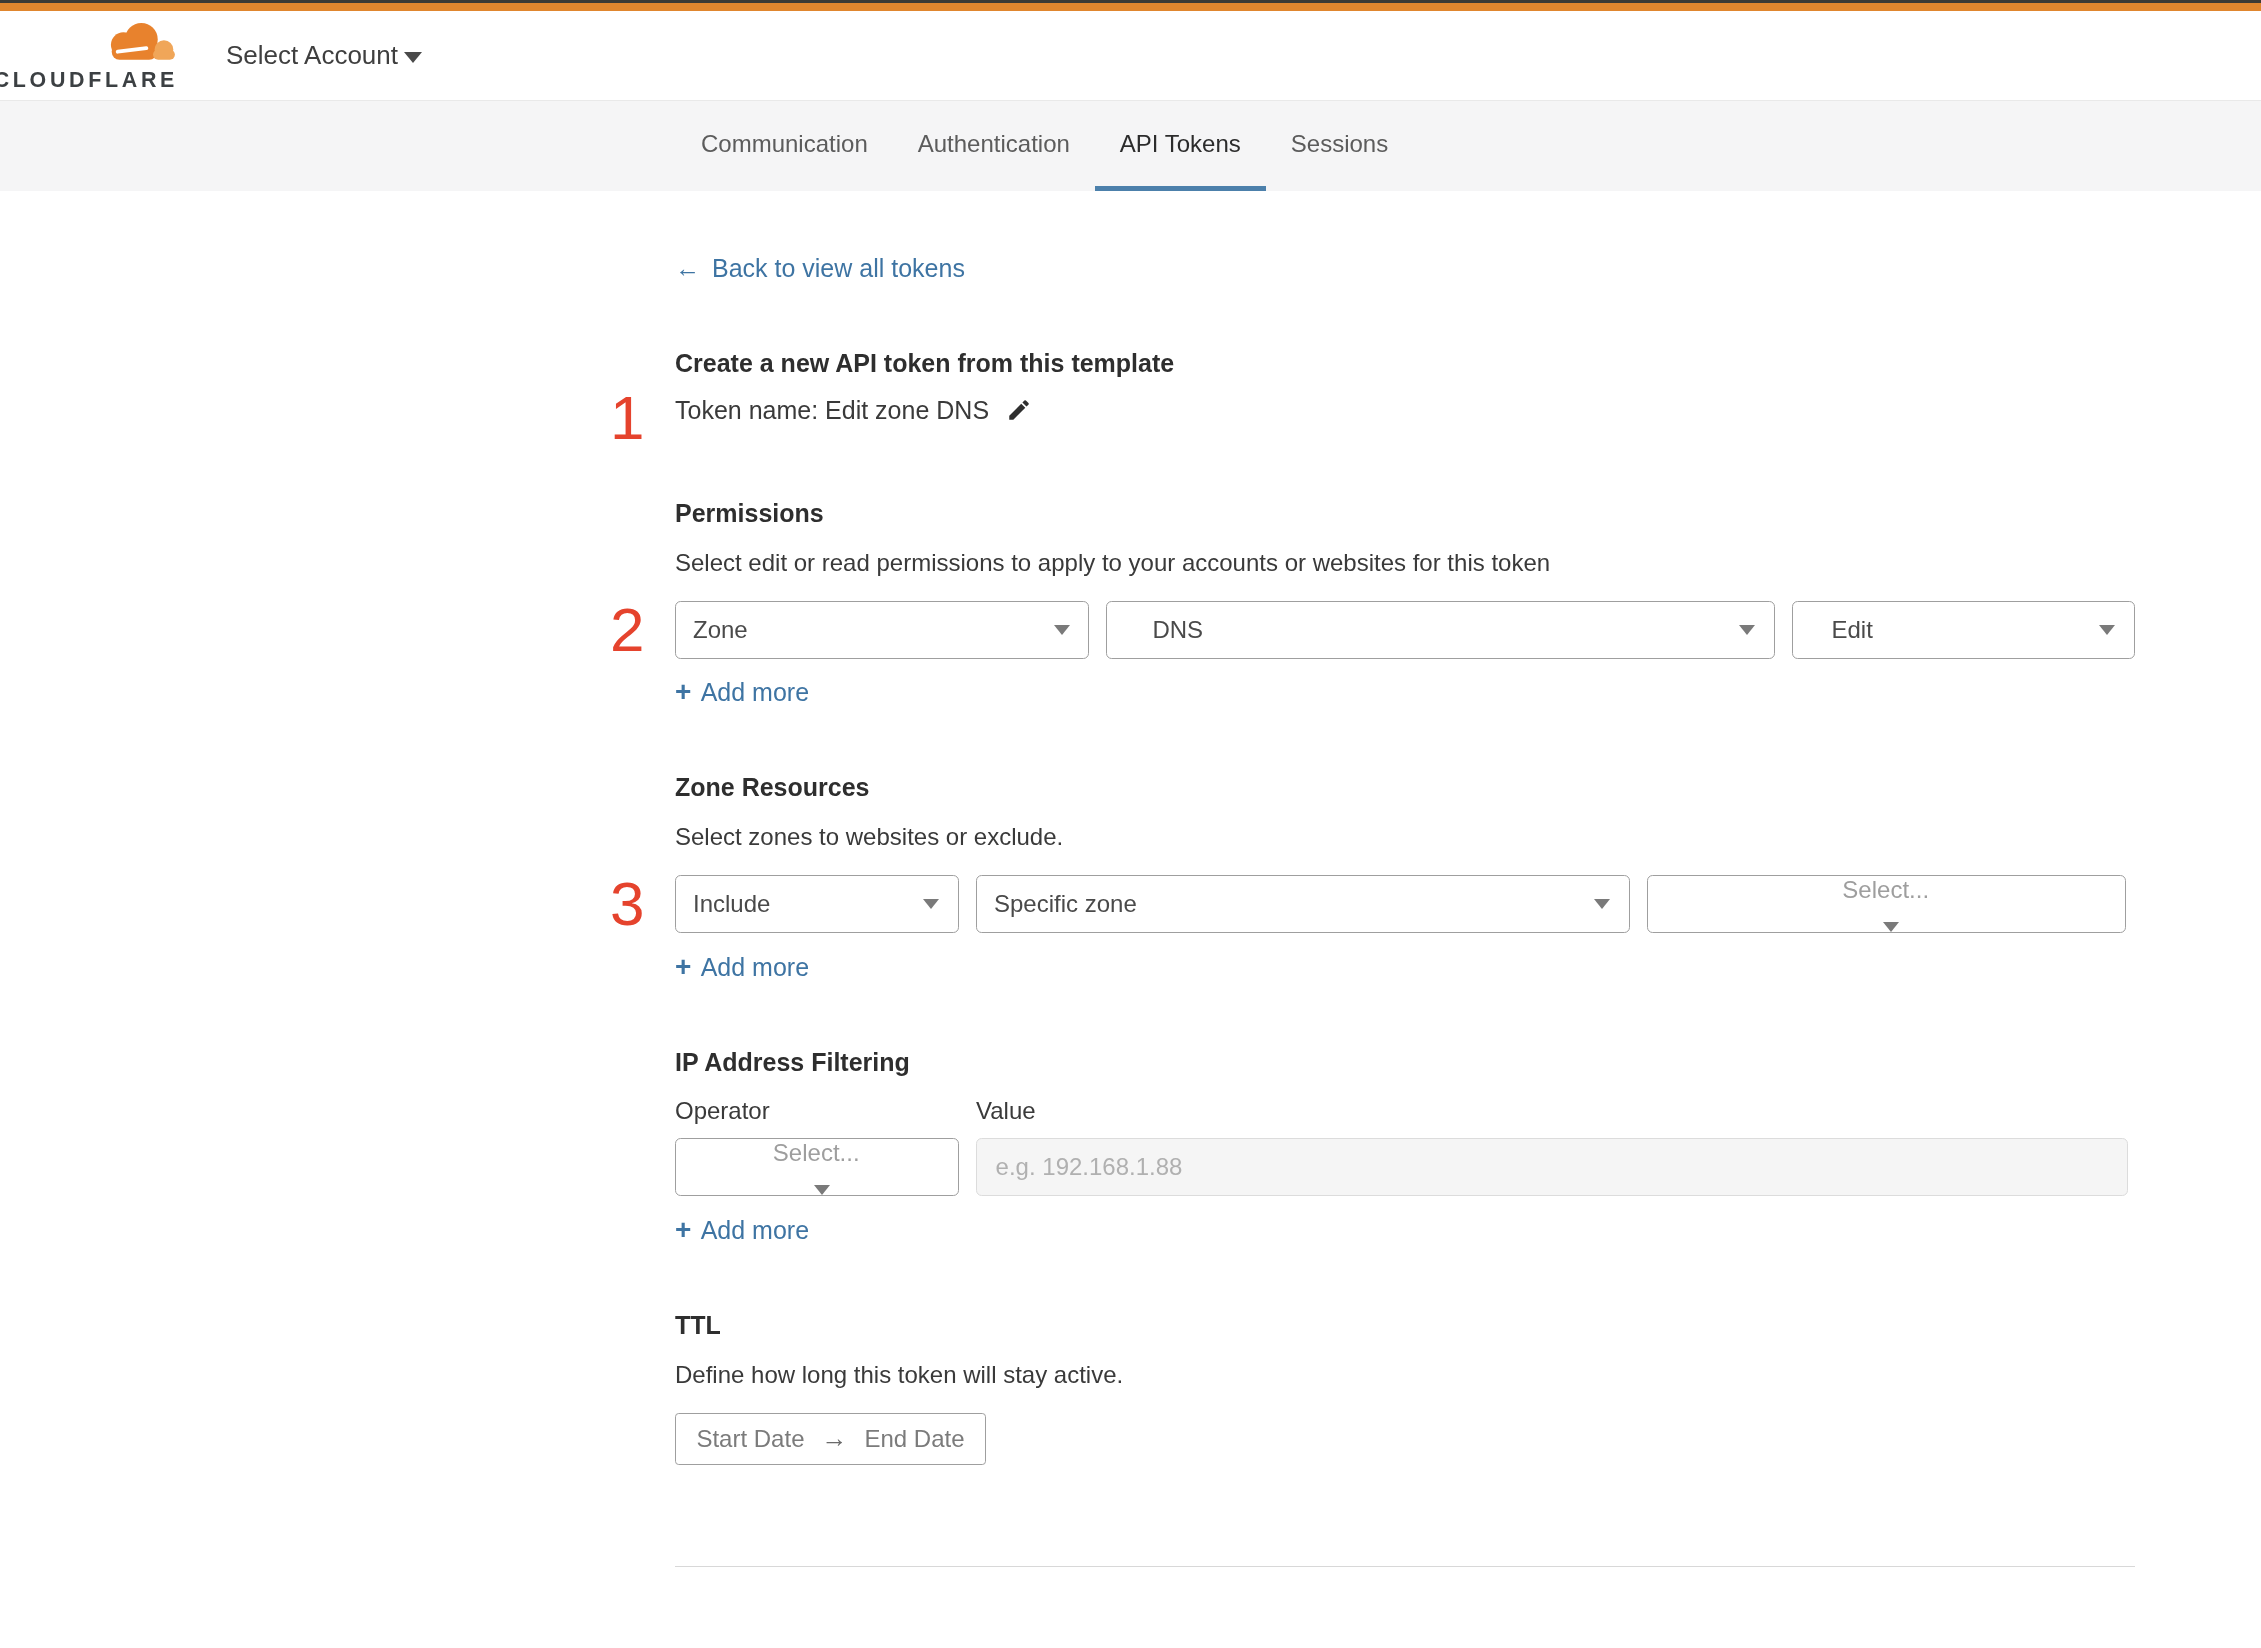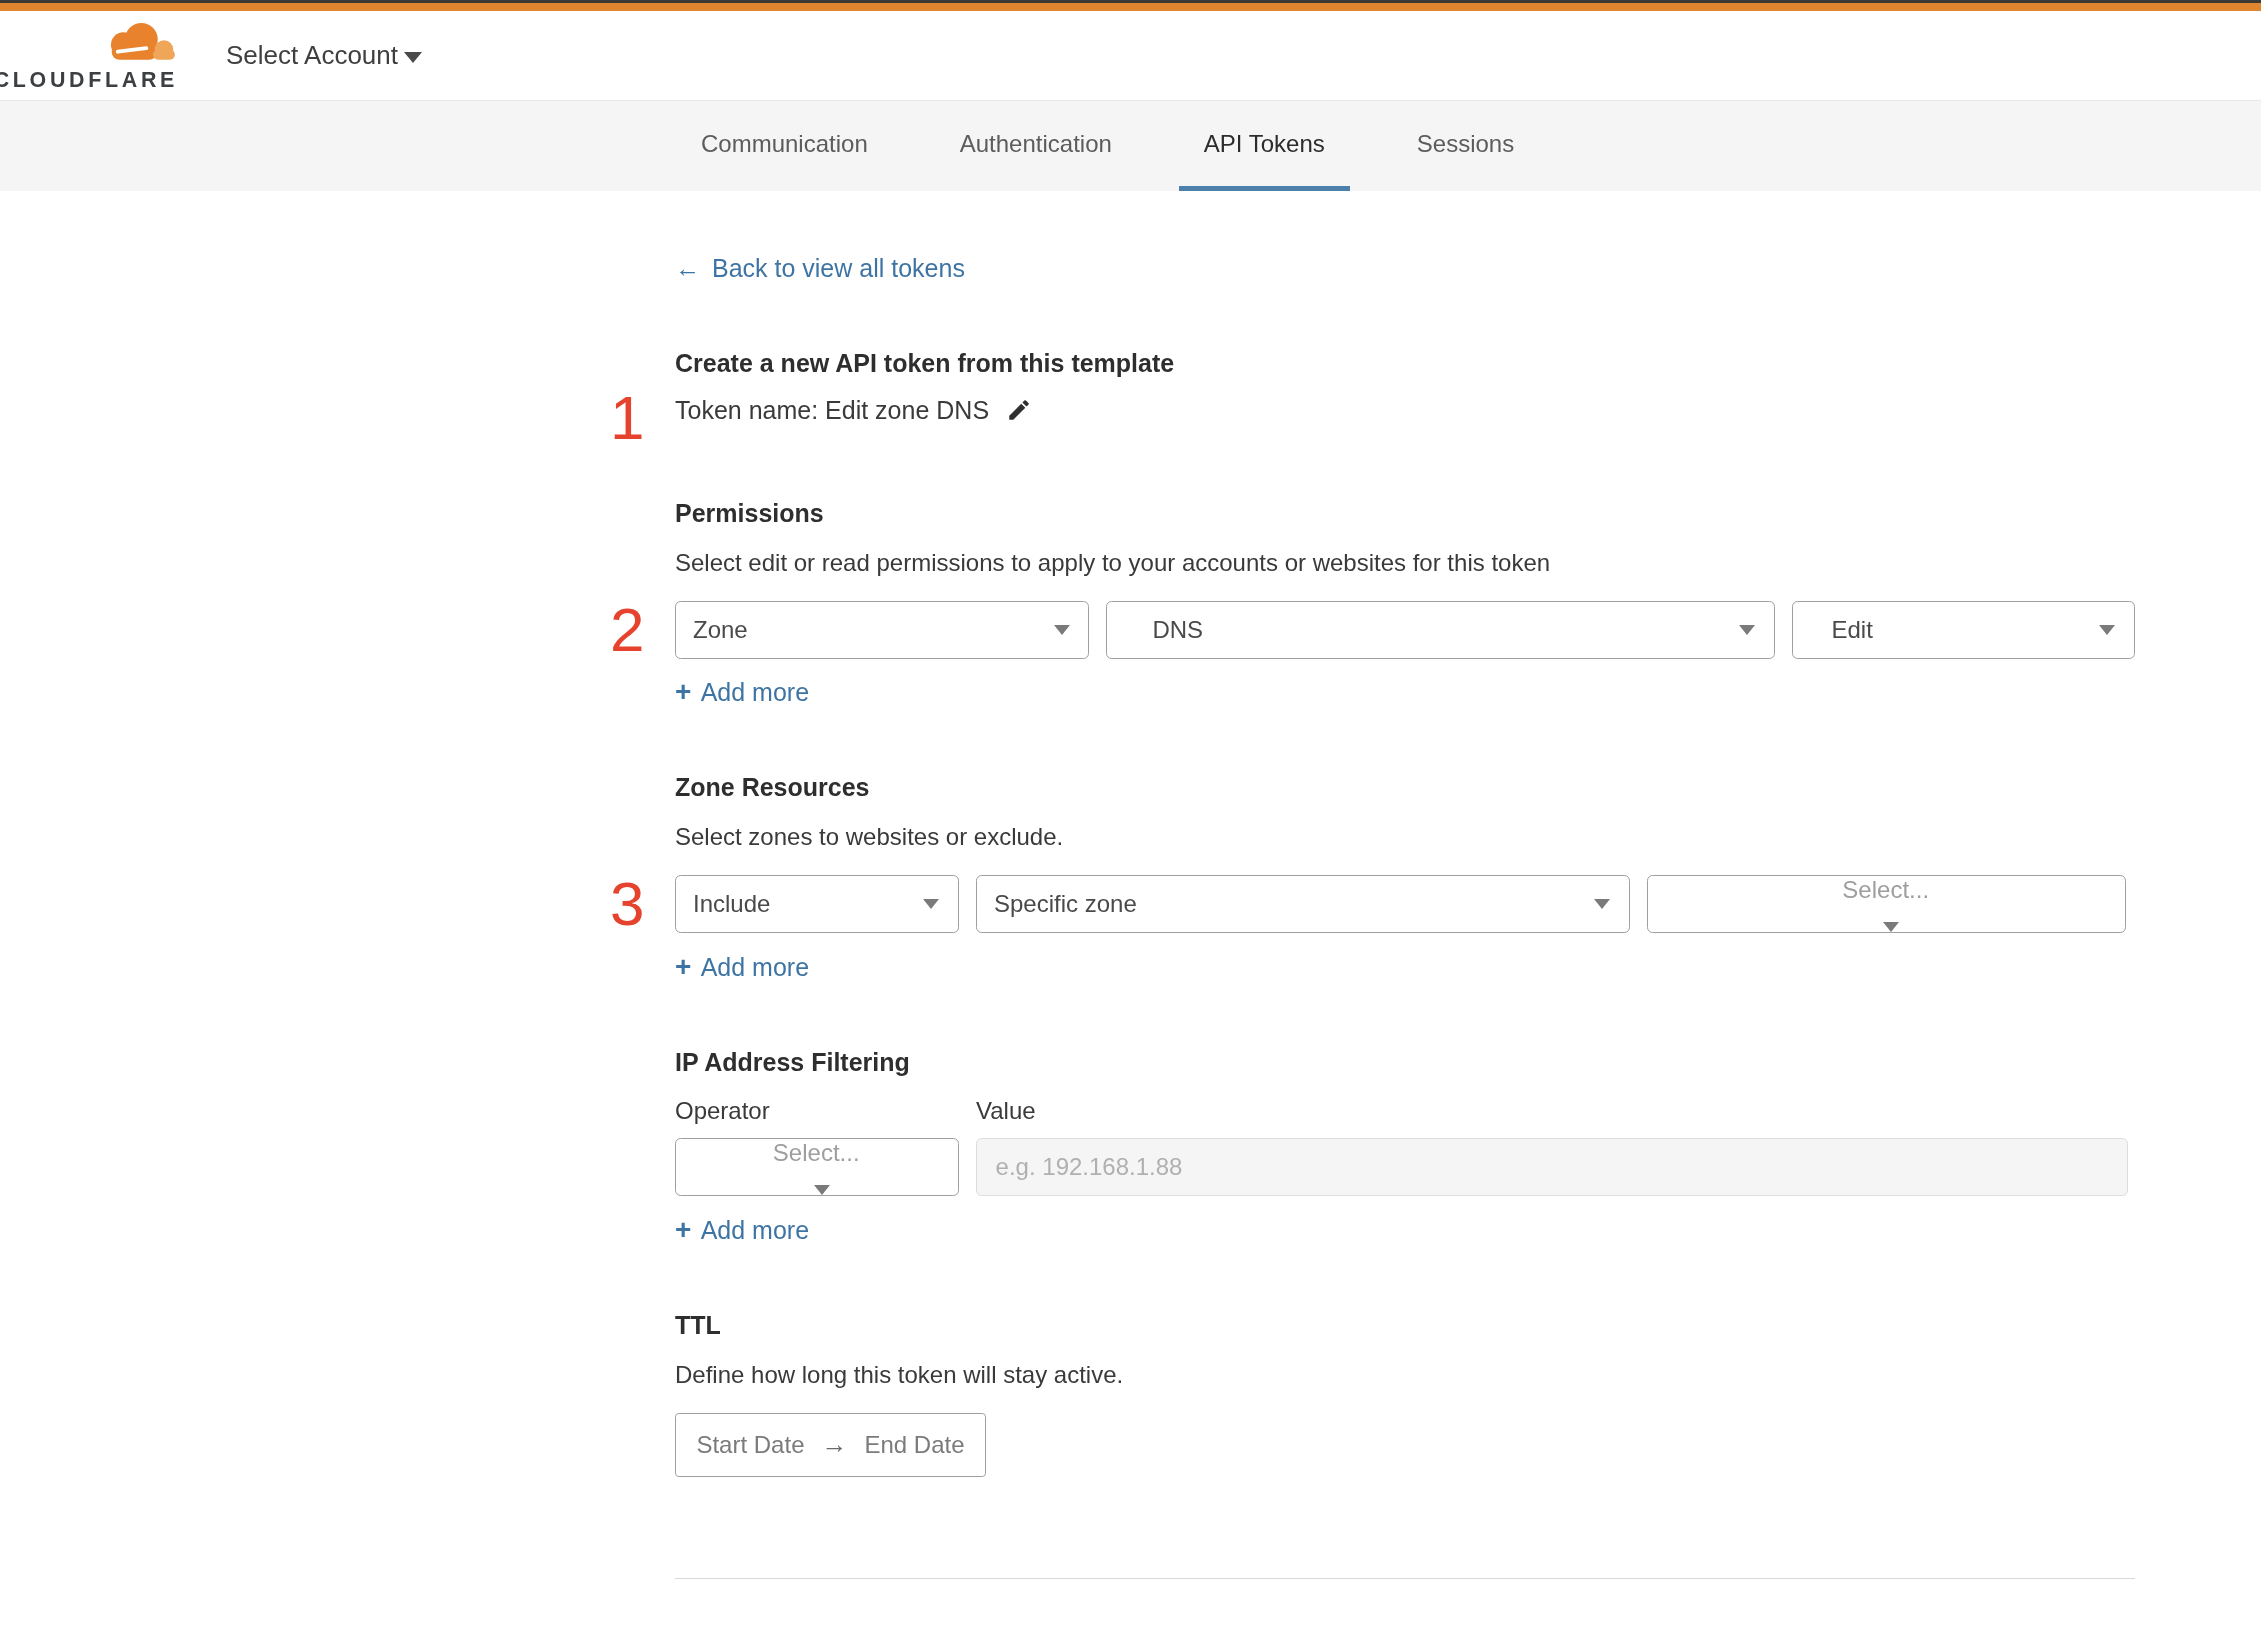--- a/index.html
+++ b/index.html
@@ -18,21 +18,21 @@
 
   
   .header { height: 89px; background: #fff; display: flex; align-items: center; }
   .logo-block { margin-left: 23px; width: 155px; display: flex; flex-direction: column; align-items: flex-end; }
   .logo-cloud { width: 78px; height: 47px; margin-bottom: 1.9px; }
   .logo-wordmark { font-size: 21.4px; font-weight: bold; letter-spacing: 3.7px; color: #3c4043; white-space: nowrap; }
   .account-select { margin-left: 48px; display: flex; align-items: center; gap: 6px; font-size: 26px; color: #3f3f3f; cursor: pointer; }
   .caret-down { width: 0; height: 0; border-left: 9.3px solid transparent; border-right: 9.3px solid transparent; border-top: 11.2px solid #4a4a4a; margin-top: 3.7px; }
 
   
-  .tabbar { height: 91px; background: #f5f5f6; border-top: 0.9px solid #e9e9e9; display: flex; align-items: stretch; padding-left: 676px; gap: 42px; }
+  .tabbar { height: 91px; background: #f5f5f6; border-top: 0.9px solid #e9e9e9; display: flex; align-items: stretch; padding-left: 676px; }
   .tab { display: flex; align-items: center; padding: 0 25px; font-size: 24px; color: #5c5c5c; border-bottom: 5.6px solid transparent; cursor: pointer; }
   .tab.active { color: #2c2c2c; border-bottom-color: #4c80ab; }
 
   
   main { padding: 62px 127px 0 675px; }
 
   .back-link { display: flex; align-items: center; gap: 12px; color: #3e74a3; font-size: 25px; line-height: 30px; width: max-content; cursor: pointer; }
 
   .intro-title { margin-top: 65px; font-size: 25px; font-weight: bold; color: #2e2e2e; line-height: 30px; }
   .token-row { position: relative; margin-top: 15px; display: flex; align-items: center; gap: 17px; font-size: 25px; line-height: 30px; color: #3a3a3a; }
@@ -72,21 +72,21 @@
     background: #f5f5f5; padding: 0 18.6px; font-size: 24px; color: #4a4a4a;
     font-family: "Liberation Sans", sans-serif;
   }
   .text-input::placeholder { color: #b0b0b0; }
   .text-input:disabled { background: #f5f5f5; }
 
   .add-more { margin-top: 18.6px; display: flex; align-items: center; gap: 9.3px; color: #3e74a3; font-size: 25px; line-height: 30px; width: max-content; cursor: pointer; }
   .add-more .plus { font-weight: bold; font-size: 28px; }
 
   .date-range-box {
-    margin-top: 15px; width: 311px; height: 64px; border: 1.9px solid #9f9f9f; border-radius: 3.7px;
+    margin-top: 15px; width: 311px; height: 52px; border: 1.9px solid #9f9f9f; border-radius: 3.7px;
     display: flex; align-items: center; justify-content: center; gap: 17px;
     font-size: 24px; color: #7b7b7b; cursor: pointer; background: #fff;
   }
   .date-range-box .arrow { color: #6a6a6a; font-size: 26px; }
 
   .divider { margin-top: 101px; width: 1460px; border-top: 1.9px solid #d8d8d8; }
 
   .pencil-icon { width: 26px; height: 26px; fill: #2f2f2f; flex: none; }
 </style>
 </head>

